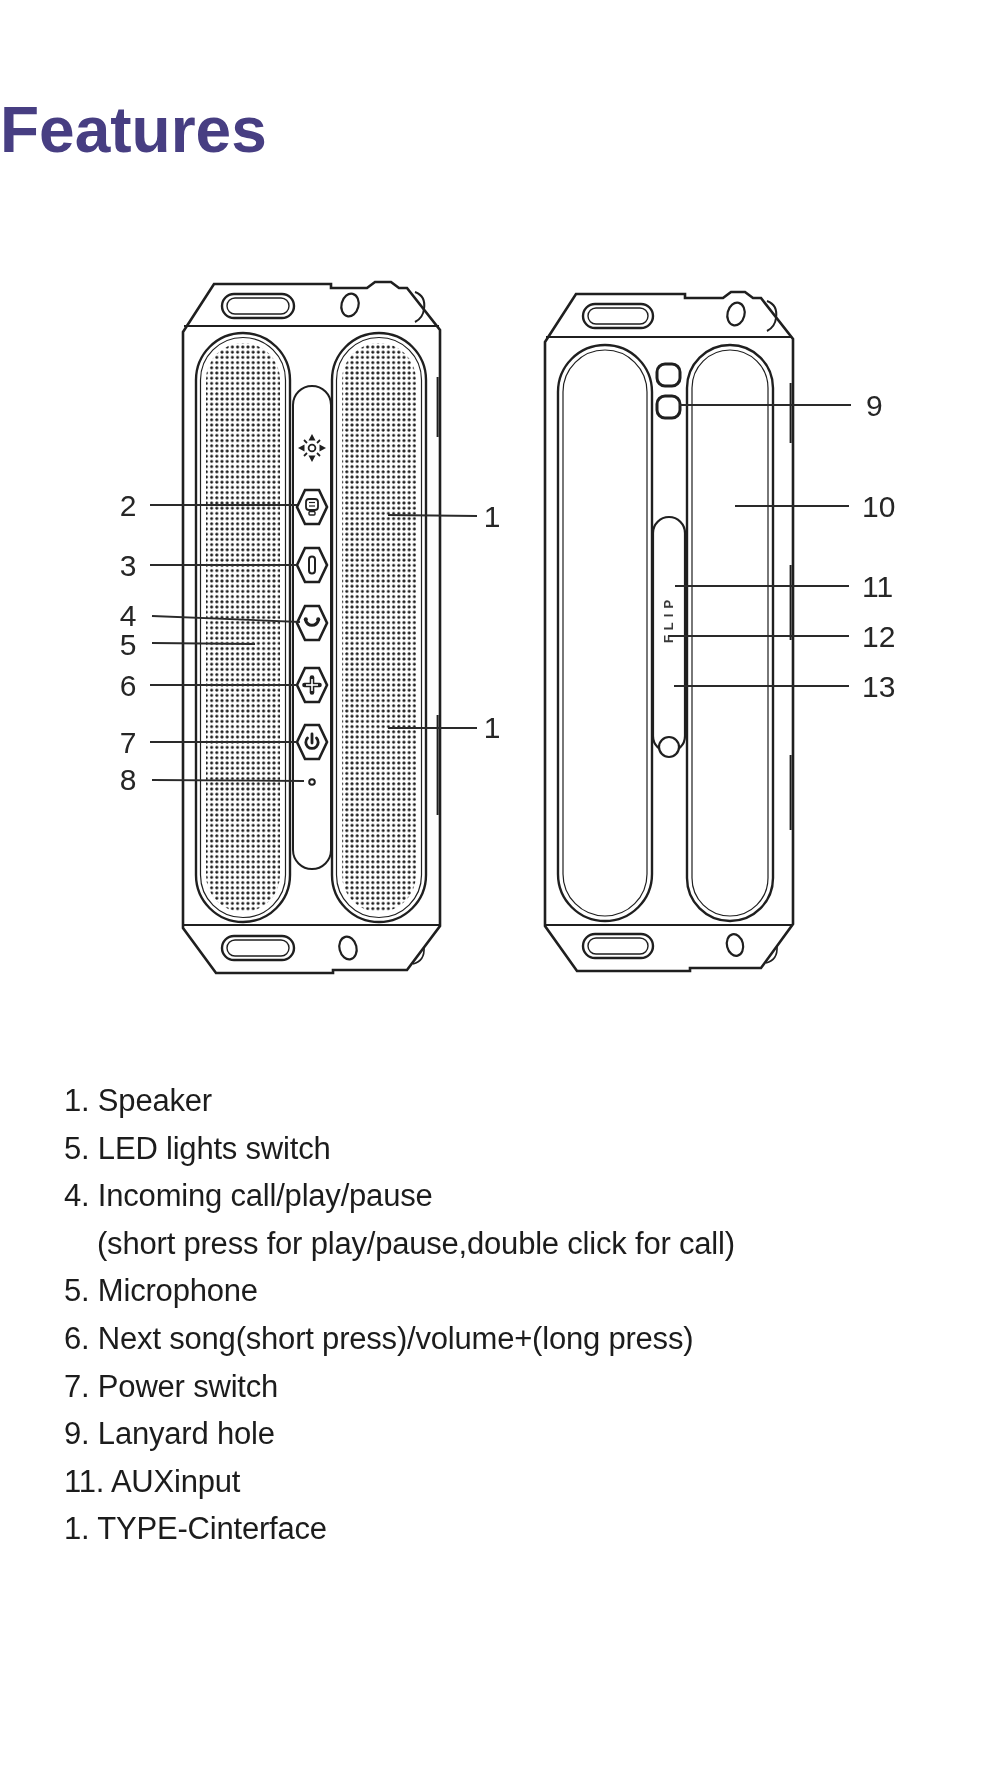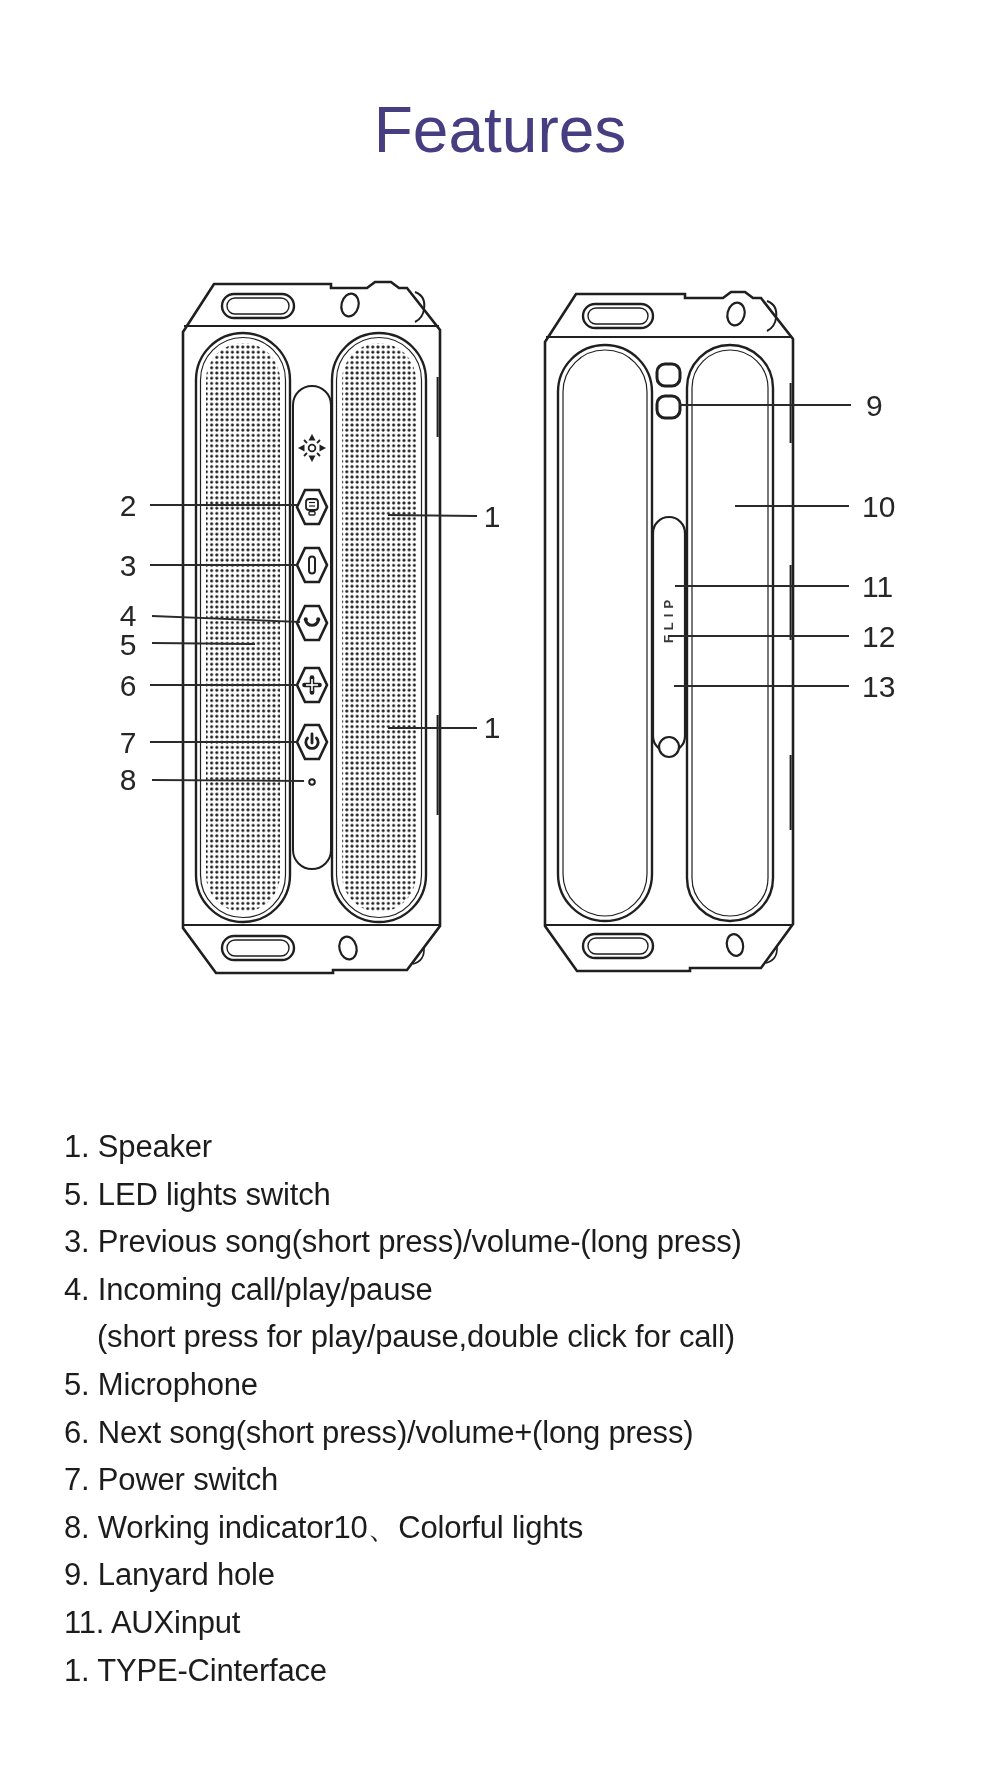--- a/index.html
+++ b/index.html
@@ -1,28 +1,28 @@
 <!DOCTYPE html>
 <html><head>
 <meta charset="utf-8">
 <style>
   html,body{margin:0;padding:0;background:#ffffff;}
   body{font-family:"Liberation Sans","DejaVu Sans",sans-serif;color:#1f1f1f;}
   .page{position:relative;width:1000px;height:1788px;background:#fff;overflow:hidden;}
   .title{
     position:absolute;top:96px;left:0;width:100%;
-    text-align:center;font-size:64px;line-height:68px;font-weight:normal;
+    text-align:left;font-size:64px;line-height:68px;font-weight:bold;
     color:#473e82;margin:0;letter-spacing:0;
   }
   .diagram-svg{position:absolute;left:0;top:0;width:1000px;height:1010px;}
   svg text.callout{font-family:"Liberation Sans","DejaVu Sans",sans-serif;font-size:30px;fill:#262626;}
   svg text.flip{font-family:"Liberation Sans","DejaVu Sans",sans-serif;font-weight:bold;fill:#3a3a3a;}
   .features-list{
     position:absolute;left:64px;top:1077px;width:900px;
-    font-size:31px;line-height:47.6px;color:#1c1c1c;letter-spacing:-0.2px;margin-top:46px;
+    font-size:31px;line-height:47.6px;color:#1c1c1c;letter-spacing:-0.2px;
   }
   .feat-line{white-space:pre;}
   .feat-line.indent{padding-left:33px;}
 </style>
 </head>
 <body>
 
 <div class="page">
 
   <h1 class="title">Features</h1>
@@ -184,25 +184,23 @@
       <text class="callout" x="862" y="517">10</text>
       <text class="callout" x="862" y="597">11</text>
       <text class="callout" x="862" y="647">12</text>
       <text class="callout" x="862" y="697">13</text>
     </g>
   </svg>
 
   <div class="features-list">
     <div class="feat-line">1. Speaker</div>
     <div class="feat-line">5. LED lights switch</div>
-    <div class="feat-line">3. Previous song(short press)/volume-(long press)</div>
     <div class="feat-line">4. Incoming call/play/pause</div>
     <div class="feat-line indent">(short press for play/pause,double click for call)</div>
     <div class="feat-line">5. Microphone</div>
     <div class="feat-line">6. Next song(short press)/volume+(long press)</div>
     <div class="feat-line">7. Power switch</div>
-    <div class="feat-line">8. Working indicator10、Colorful lights</div>
     <div class="feat-line">9. Lanyard hole</div>
     <div class="feat-line">11. AUXinput</div>
     <div class="feat-line">1. TYPE-Cinterface</div>
   </div>
 
 </div>
 
 </body></html>

